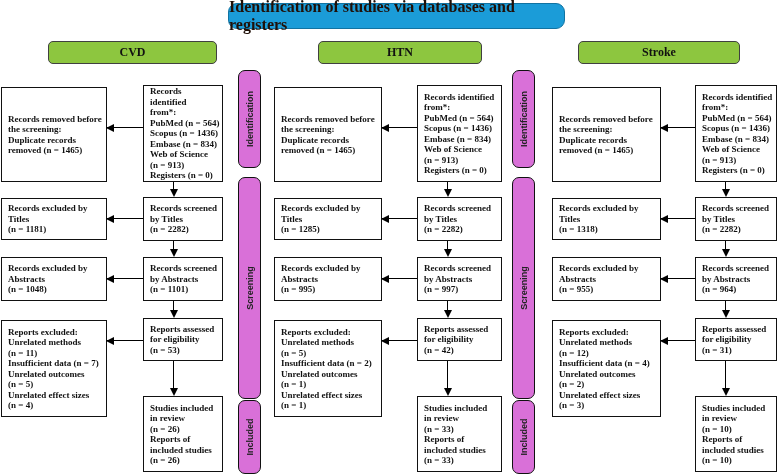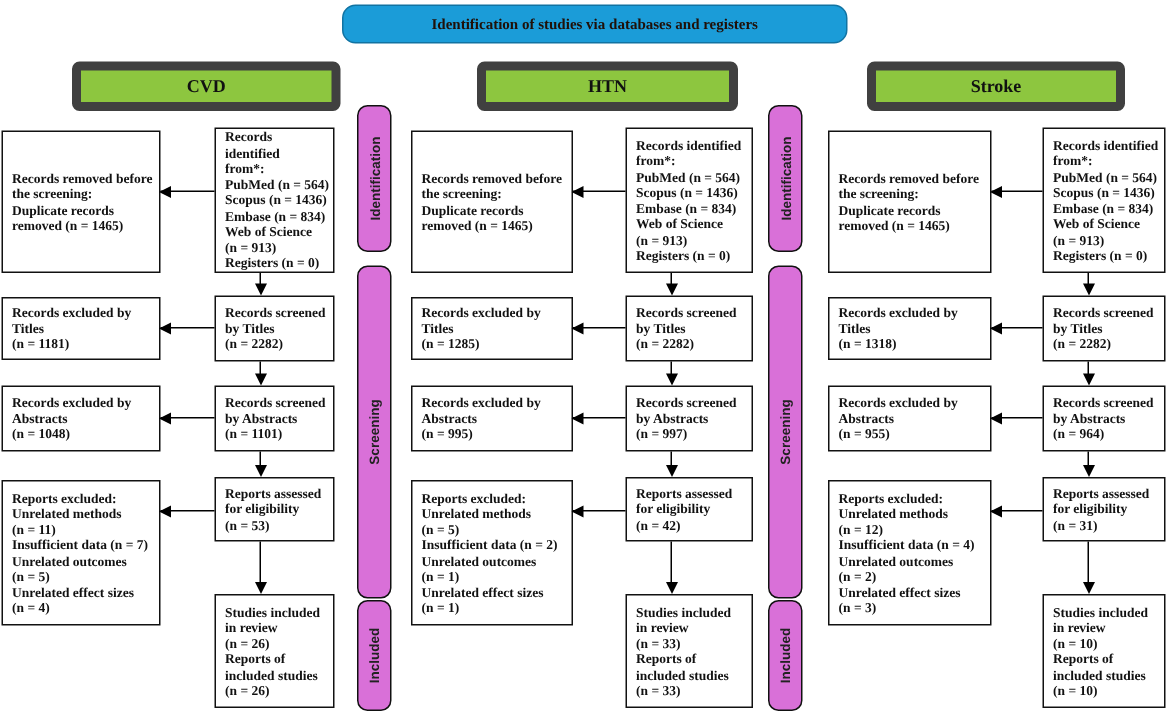--- a/index.html
+++ b/index.html
@@ -4,25 +4,25 @@
 <style>
   html,body{margin:0;padding:0;background:#ffffff;}
   .stage{
     position:relative;width:778px;height:475px;background:#ffffff;
     font-family:"Liberation Serif", serif;overflow:hidden;
   }
   .banner{
     position:absolute;left:228px;top:3px;width:335px;height:24px;
     background:#1b9cd8;border:1px solid #1173a2;border-radius:9px;
     display:flex;align-items:center;justify-content:center;
-    font-weight:bold;font-size:10px;color:#201008;
+    font-weight:bold;font-size:16px;color:#201008;
   }
   .hdr{
     position:absolute;top:41px;height:21px;
-    background:#8dc63f;border:6px solid #404040;border-radius:5px;
+    background:#8dc63f;border:1px solid #404040;border-radius:5px;
     display:flex;align-items:center;justify-content:center;
     font-weight:bold;font-size:12px;color:#111;
   }
   .side{
     position:absolute;width:21px;background:#d970d8;border:1.5px solid #111;
     border-radius:7px;display:flex;align-items:center;justify-content:center;
   }
   .side span{
     transform:rotate(-90deg);white-space:nowrap;
     font-family:"Liberation Sans", sans-serif;font-weight:bold;

